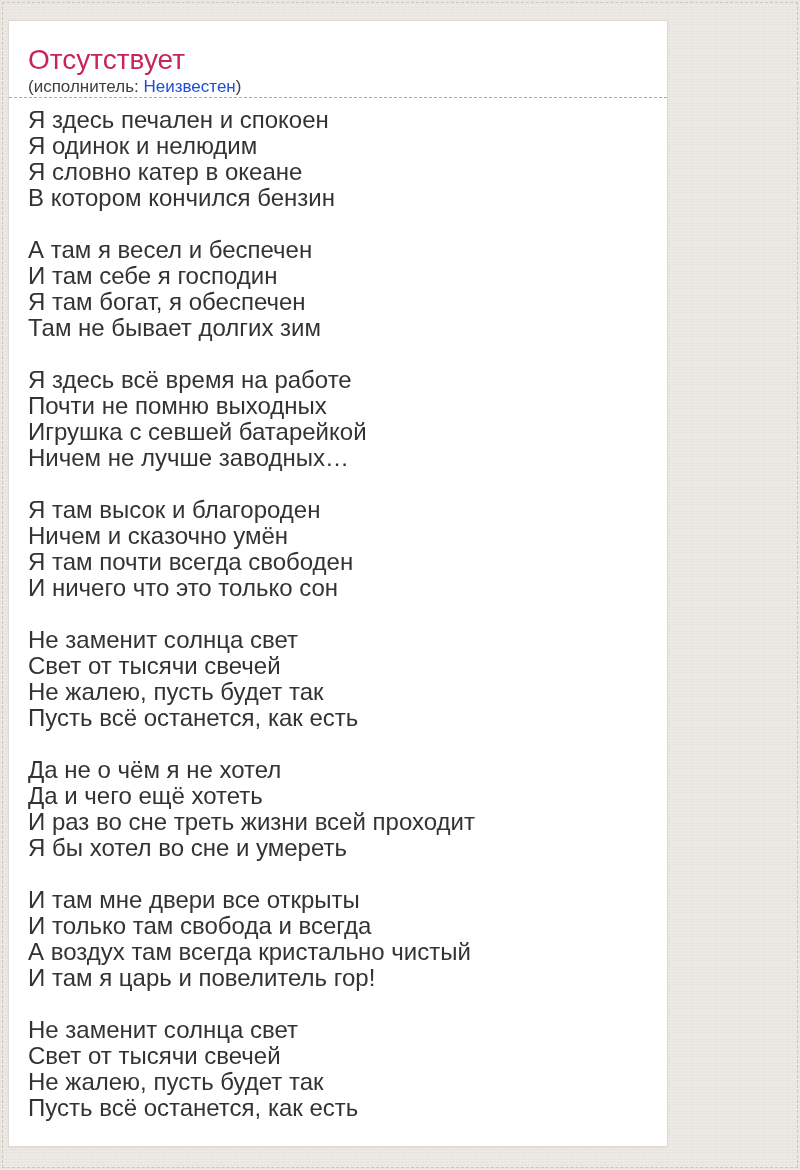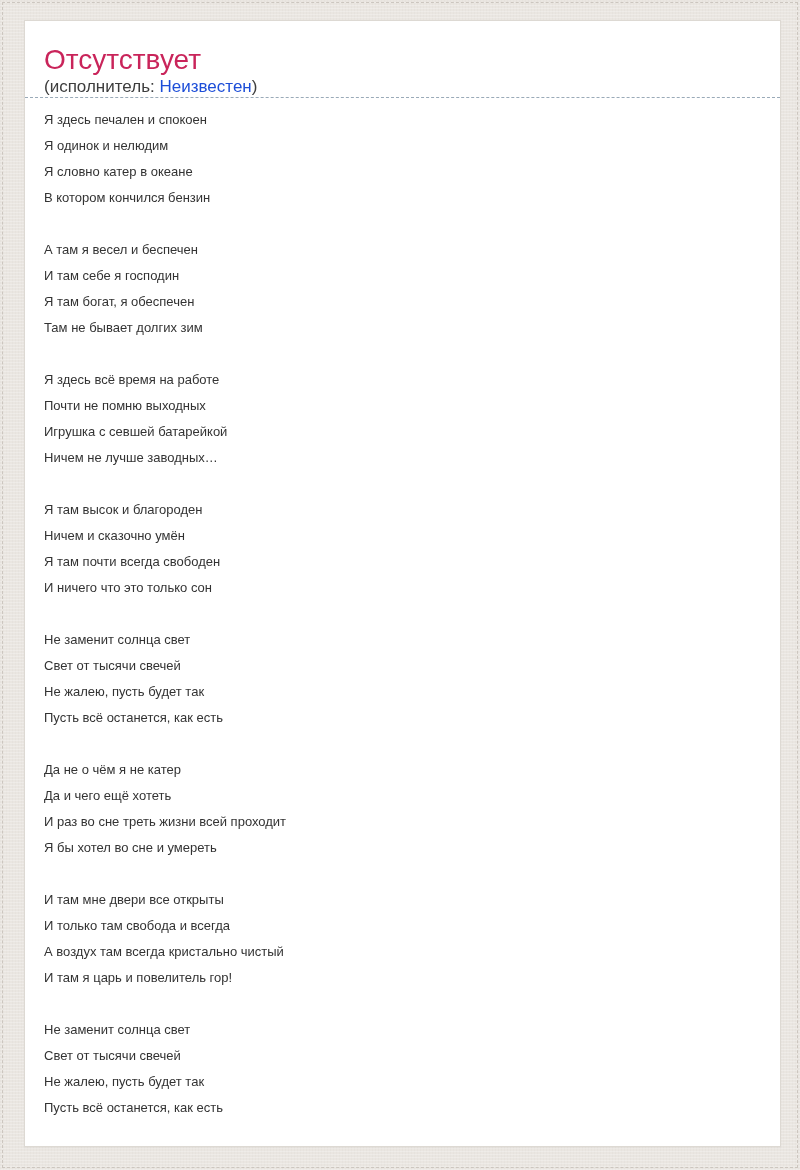--- a/index.html
+++ b/index.html
@@ -18,23 +18,23 @@
     overflow: hidden;
   }
   .page-edge {
     position: absolute;
     inset: 2px;
     border: 1px dashed #ccc6bf;
     pointer-events: none;
   }
   .card {
     position: absolute;
-    left: 24px;
+    left: 8px;
     top: 20px;
-    width: 757px;
+    width: 660px;
     height: 1127px;
     background: #ffffff;
     border: 1px solid #ddd9d3;
     box-sizing: border-box;
     box-shadow: 0 1px 2px rgba(0,0,0,0.04);
   }
   .header {
     padding: 23px 19px 0 19px;
     border-bottom: 1px dashed #9aaab8;
   }
@@ -51,21 +51,21 @@
     color: #3d3d3d;
     white-space: pre;
   }
   .artist-link {
     color: #1d4ed8;
     text-decoration: none;
     cursor: pointer;
   }
   .lyrics {
     padding: 9px 19px 0 19px;
-    font-size: 13px;
+    font-size: 24px;
     line-height: 26px;
     color: #333333;
   }
   .stanza {
     margin: 0 0 26px 0;
   }
 </style>
 </head>
 <body>
 
@@ -75,17 +75,17 @@
   <div class="header">
     <h1 class="song-title">Отсутствует</h1>
     <div class="artist-line"><span>(исполнитель: </span><a class="artist-link">Неизвестен</a><span>)</span></div>
   </div>
   <div class="lyrics">
       <p class="stanza"><span>Я здесь печален и спокоен</span><br><span>Я одинок и нелюдим</span><br><span>Я словно катер в океане</span><br><span>В котором кончился бензин</span></p>
       <p class="stanza"><span>А там я весел и беспечен</span><br><span>И там себе я господин</span><br><span>Я там богат, я обеспечен</span><br><span>Там не бывает долгих зим</span></p>
       <p class="stanza"><span>Я здесь всё время на работе</span><br><span>Почти не помню выходных</span><br><span>Игрушка с севшей батарейкой</span><br><span>Ничем не лучше заводных…</span></p>
       <p class="stanza"><span>Я там высок и благороден</span><br><span>Ничем и сказочно умён</span><br><span>Я там почти всегда свободен</span><br><span>И ничего что это только сон</span></p>
       <p class="stanza"><span>Не заменит солнца свет</span><br><span>Свет от тысячи свечей</span><br><span>Не жалею, пусть будет так</span><br><span>Пусть всё останется, как есть</span></p>
-      <p class="stanza"><span>Да не о чём я не катер</span><br><span>Да и чего ещё хотеть</span><br><span>И раз во сне треть жизни всей проходит</span><br><span>Я бы хотел во сне и умереть</span></p>
+      <p class="stanza"><span>Да не о чём я не хотел</span><br><span>Да и чего ещё хотеть</span><br><span>И раз во сне треть жизни всей проходит</span><br><span>Я бы хотел во сне и умереть</span></p>
       <p class="stanza"><span>И там мне двери все открыты</span><br><span>И только там свобода и всегда</span><br><span>А воздух там всегда кристально чистый</span><br><span>И там я царь и повелитель гор!</span></p>
       <p class="stanza"><span>Не заменит солнца свет</span><br><span>Свет от тысячи свечей</span><br><span>Не жалею, пусть будет так</span><br><span>Пусть всё останется, как есть</span></p>
     </div>
 </div>
 
 </body></html>

